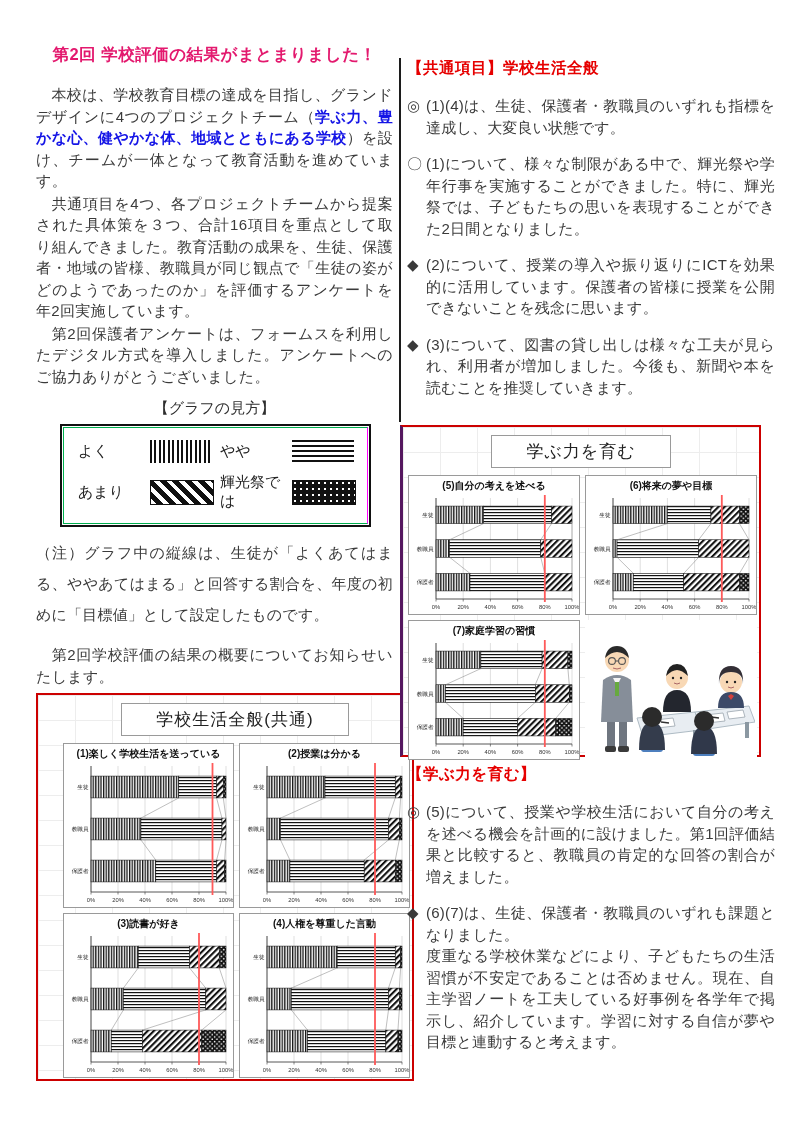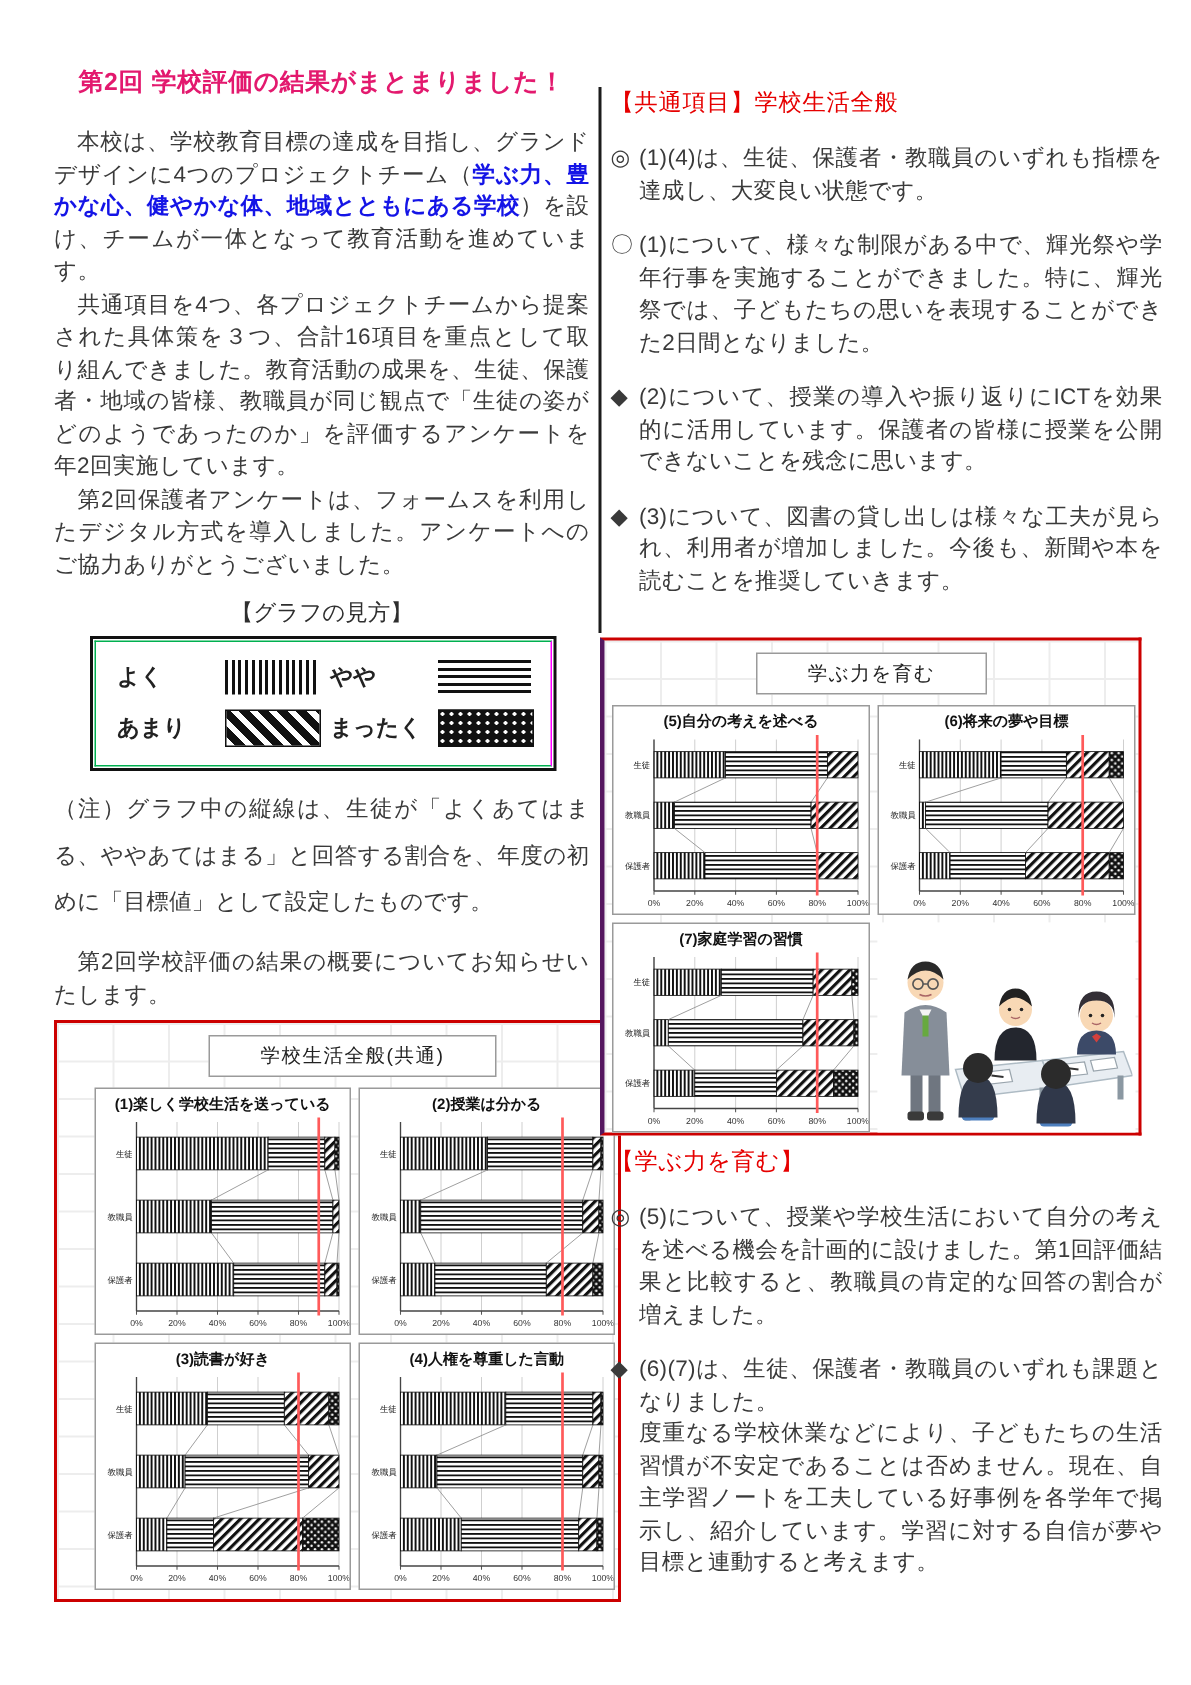--- a/index.html
+++ b/index.html
@@ -17,35 +17,35 @@
   #divider-top{top:58px;height:364px;}
   #divider-bottom{top:757px;height:280px;}
 
   
   .doc-title{
     color:#e3196e;font-weight:bold;font-size:16.5px;text-align:center;
     letter-spacing:.5px;margin:4px 0 18px 0;
   }
   p.body{font-size:15px;line-height:21.5px;margin:0 0 1px 0;text-align:justify;letter-spacing:.3px;}
   .hl-blue{color:#1414e6;font-weight:bold;}
-  .section-head{color:#e60000;font-weight:normal;font-size:15.5px;margin:0 0 16px 0;letter-spacing:.5px;}
+  .section-head{color:#e60000;font-weight:bold;font-size:15.5px;margin:0 0 16px 0;letter-spacing:.5px;}
   .legend-heading{text-align:center;font-size:15px;margin:12px 0 6px 0;color:#2e2e2e;}
 
   
   .legend-box{
     margin:0 22px 10px 24px;border:2px solid #111;
     padding:1px;
   }
   .legend-inner{
     border-style:solid;border-width:1px;
     border-color:#00b050 #ff00ff #00b050 #00b050;
     display:grid;grid-template-columns:1fr 1fr;gap:10px 6px;
     padding:12px 14px;
   }
-  .legend-item{display:flex;align-items:center;font-size:15px;color:#222;font-weight:bold;}
+  .legend-item{display:flex;align-items:center;font-size:15px;color:#222;}
   .legend-label{width:72px;flex-shrink:0;}
   .swatch{width:62px;height:23px;display:inline-block;}
   .sw-vlines{background:repeating-linear-gradient(90deg,#111 0 2px,#fff 2px 4.5px);}
   .sw-hlines{background:repeating-linear-gradient(180deg,#111 0 2px,#fff 2px 5px);}
   .sw-diag{border:1.5px solid #111;background:repeating-linear-gradient(45deg,#fff 0 4px,#111 4px 9px);}
   .sw-dots{border:1.5px solid #111;background-color:#111;
     background-image:radial-gradient(circle at 2px 2px,#fff 1.1px,transparent 1.4px);
     background-size:6px 6px;}
 
   .note{font-size:15px;line-height:31px;margin:2px 0 14px 0;text-align:justify;letter-spacing:.2px;}
@@ -55,21 +55,21 @@
     border:2px solid #cc0000;background:#fff;
     background-image:
       linear-gradient(#ededed 1px,transparent 1px),
       linear-gradient(90deg,#ededed 1px,transparent 1px);
     background-size:37px 25px;
   }
   #left-chart-box{width:354px;height:384px;margin-top:6px;padding-left:20px;}
   #right-chart-box{width:356px;height:328px;border-left:3px solid #55175f;}
   .chart-box-title{
     width:max-content;margin:8px auto 2px auto;border:1px solid #9a9a9a;background:#fff;
-    font-size:13px;color:#222;padding:4px 34px;letter-spacing:1px;
+    font-size:17px;color:#222;padding:4px 34px;letter-spacing:1px;
   }
   .panels{display:grid;grid-template-columns:1fr 1fr;gap:5px;padding:5px;}
   .panel{background:#fff;border:1px solid #9a9a9a;line-height:0;}
   .illust{order:99;background:#fff;line-height:0;}
 
   
   .bullet{display:flex;font-size:15px;line-height:21.5px;margin:0 0 15px 0;text-align:justify;letter-spacing:.2px;}
   .bullet .marker{width:19px;flex-shrink:0;}
   .bullet .btext{flex:1;white-space:pre-wrap;}
 </style>
@@ -96,21 +96,21 @@
         </div>
         <div class="legend-item">
           <span class="legend-label">やや</span>
           <span class="swatch sw-hlines"></span>
         </div>
         <div class="legend-item">
           <span class="legend-label">あまり</span>
           <span class="swatch sw-diag"></span>
         </div>
         <div class="legend-item">
-          <span class="legend-label">まったく</span>
+          <span class="legend-label">輝光祭では</span>
           <span class="swatch sw-dots"></span>
         </div>
       </div>
   </div>
 
   <p class="note">（注）グラフ中の縦線は、生徒が「よくあてはまる、ややあてはまる」と回答する割合を、年度の初めに「目標値」として設定したものです。</p>
   <p class="body" style="margin-bottom:6px;">　第2回学校評価の結果の概要についてお知らせいたします。</p>
 
   <div class="chart-box" id="left-chart-box">
     <div class="chart-box-title">学校生活全般(共通)</div>

